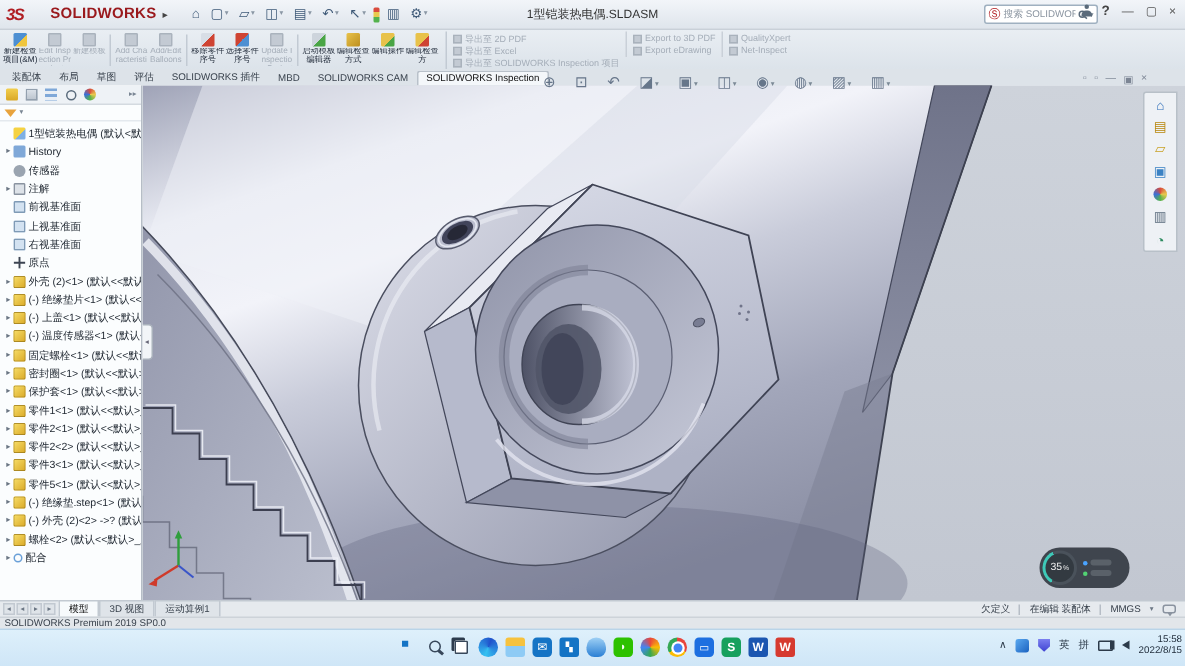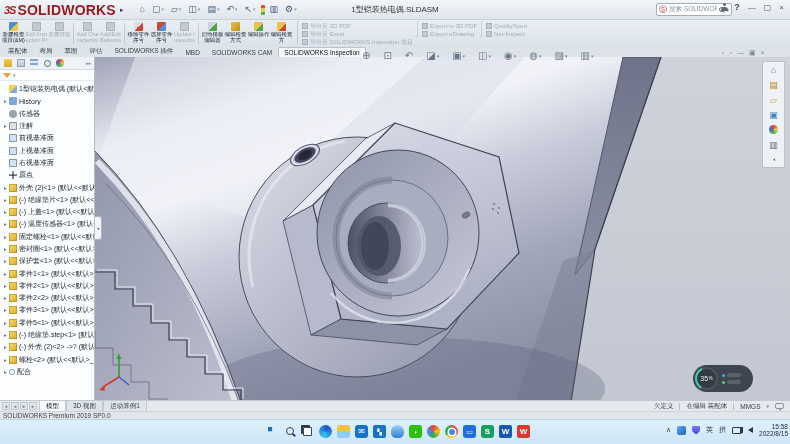--- a/index.html
+++ b/index.html
@@ -3,21 +3,21 @@
 <meta charset="utf-8">
 <style>
   html,body{margin:0;padding:0;background:#fff}
   *{box-sizing:border-box;font-family:"Liberation Sans","DejaVu Sans",sans-serif}
   .app{position:relative;width:790px;height:444px;overflow:hidden;background:#e6ebf0;font-size:8px;color:#222}
 
   
   .titlebar{position:absolute;left:0;top:0;width:790px;height:20px;background:linear-gradient(180deg,#f2f5f9,#dfe5ec);border-bottom:1px solid #c9d0d8;display:flex;align-items:center}
   .logo{display:flex;align-items:center;margin-left:4px}
   .logomark{font-weight:bold;font-style:italic;color:#b01e23;font-size:11px;letter-spacing:-1px}
-  .logotext{font-weight:bold;color:#9a191d;font-size:14px;margin-left:2px;letter-spacing:.2px}
+  .logotext{font-weight:bold;color:#9a191d;font-size:10px;margin-left:18px;letter-spacing:.2px}
   .logoarrow{color:#444;font-size:7px;margin-left:4px}
   .qat{display:flex;align-items:center;gap:3px;margin-left:14px}
   .qbtn{color:#3f5a78;font-size:9px;line-height:9px;padding:1px 2px;display:flex;align-items:center}
   .qbtn.car::after{content:"▾";font-size:5px;color:#8b97a5;margin-left:1px}
   .g-traffic{width:4px;height:10px;background:linear-gradient(180deg,#d94b3c 33%,#e8c94d 33% 66%,#53b24c 66%);border-radius:1px}
   .doctitle{position:absolute;left:50%;top:4px;transform:translateX(-50%);font-size:8px;color:#333;white-space:nowrap}
   .searchbox{position:absolute;left:656px;top:3px;width:76px;height:13px;background:#fff;border:1px solid #9fb0c0;border-radius:2px;display:flex;align-items:center;padding:0 2px;gap:2px}
   .swicon{color:#b01e23;font-size:8px}
   .searchph{color:#8a94a0;font-size:6.5px;white-space:nowrap;overflow:hidden;flex:1}
   .mag{width:5px;height:5px;border:1px solid #5a6a7a;border-radius:50%;position:relative;flex:none}

